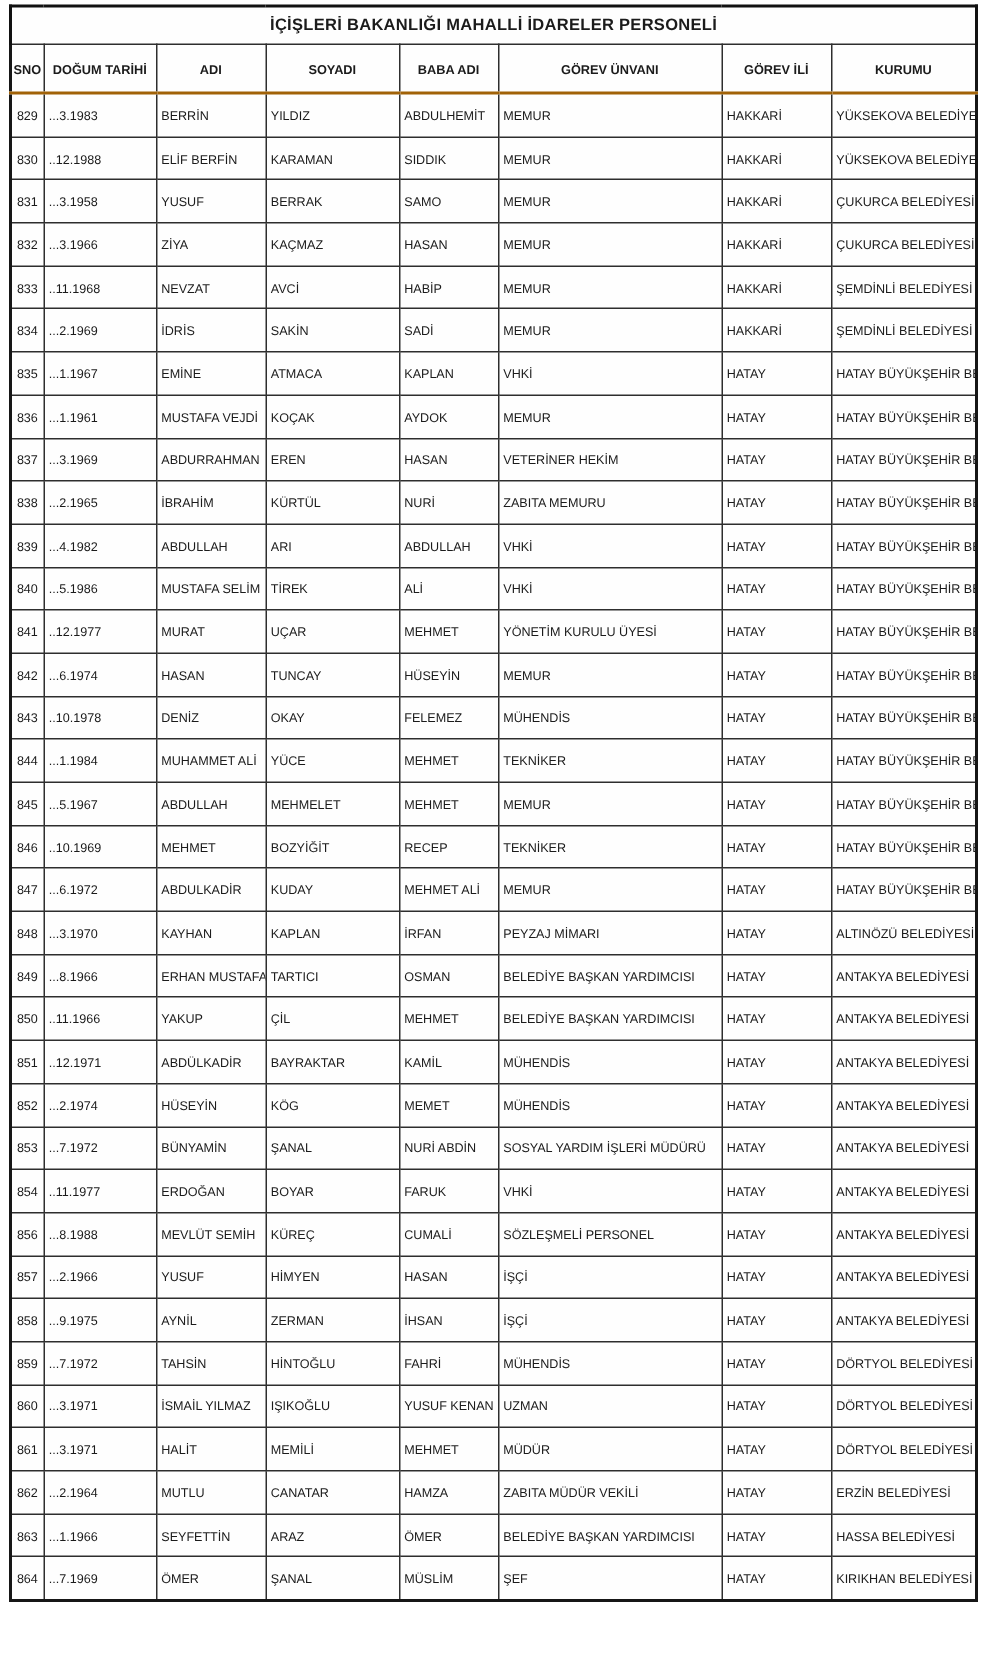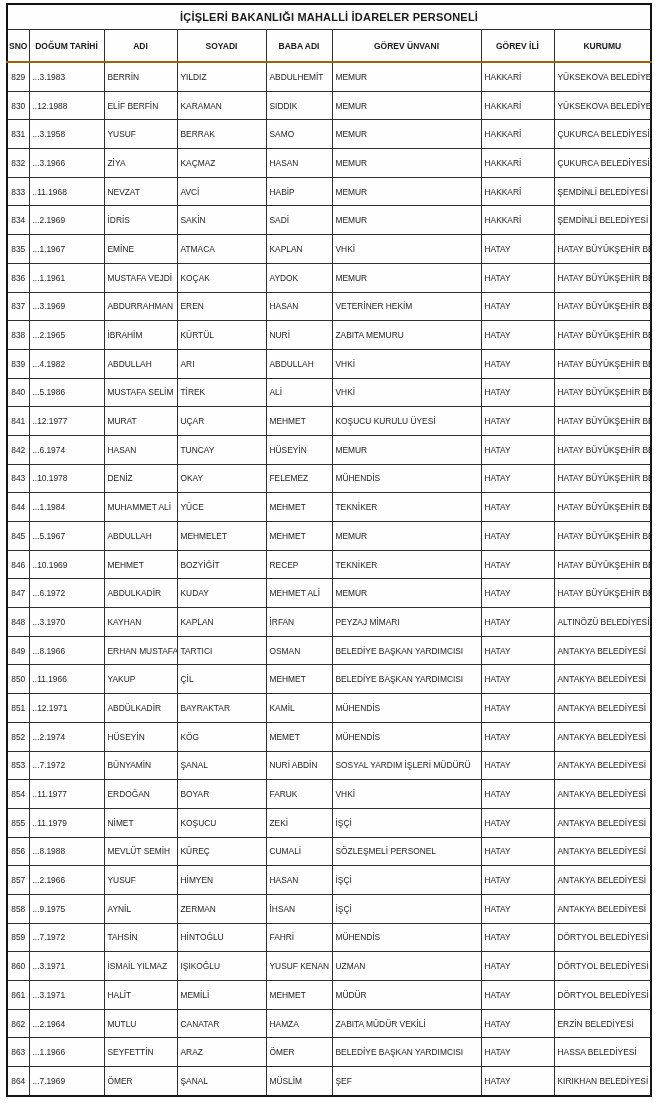--- a/index.html
+++ b/index.html
@@ -215,21 +215,21 @@
           <td class="c-gorev-unvani">VHKİ</td>
           <td class="c-gorev-ili">HATAY</td>
           <td class="c-kurumu">HATAY BÜYÜKŞEHİR BELEDİYES</td>
         </tr>
         <tr>
           <td class="c-sno">841</td>
           <td class="c-dogum-tarihi">..12.1977</td>
           <td class="c-adi">MURAT</td>
           <td class="c-soyadi">UÇAR</td>
           <td class="c-baba-adi">MEHMET</td>
-          <td class="c-gorev-unvani">KOŞUCU KURULU ÜYESİ</td>
+          <td class="c-gorev-unvani">YÖNETİM KURULU ÜYESİ</td>
           <td class="c-gorev-ili">HATAY</td>
           <td class="c-kurumu">HATAY BÜYÜKŞEHİR BELEDİYES</td>
         </tr>
         <tr>
           <td class="c-sno">842</td>
           <td class="c-dogum-tarihi">...6.1974</td>
           <td class="c-adi">HASAN</td>
           <td class="c-soyadi">TUNCAY</td>
           <td class="c-baba-adi">HÜSEYİN</td>
           <td class="c-gorev-unvani">MEMUR</td>
@@ -350,30 +350,20 @@
           <td class="c-sno">854</td>
           <td class="c-dogum-tarihi">..11.1977</td>
           <td class="c-adi">ERDOĞAN</td>
           <td class="c-soyadi">BOYAR</td>
           <td class="c-baba-adi">FARUK</td>
           <td class="c-gorev-unvani">VHKİ</td>
           <td class="c-gorev-ili">HATAY</td>
           <td class="c-kurumu">ANTAKYA BELEDİYESİ</td>
         </tr>
         <tr>
-          <td class="c-sno">855</td>
-          <td class="c-dogum-tarihi">..11.1979</td>
-          <td class="c-adi">NİMET</td>
-          <td class="c-soyadi">KOŞUCU</td>
-          <td class="c-baba-adi">ZEKİ</td>
-          <td class="c-gorev-unvani">İŞÇİ</td>
-          <td class="c-gorev-ili">HATAY</td>
-          <td class="c-kurumu">ANTAKYA BELEDİYESİ</td>
-        </tr>
-        <tr>
           <td class="c-sno">856</td>
           <td class="c-dogum-tarihi">...8.1988</td>
           <td class="c-adi">MEVLÜT SEMİH</td>
           <td class="c-soyadi">KÜREÇ</td>
           <td class="c-baba-adi">CUMALİ</td>
           <td class="c-gorev-unvani">SÖZLEŞMELİ PERSONEL</td>
           <td class="c-gorev-ili">HATAY</td>
           <td class="c-kurumu">ANTAKYA BELEDİYESİ</td>
         </tr>
         <tr>

